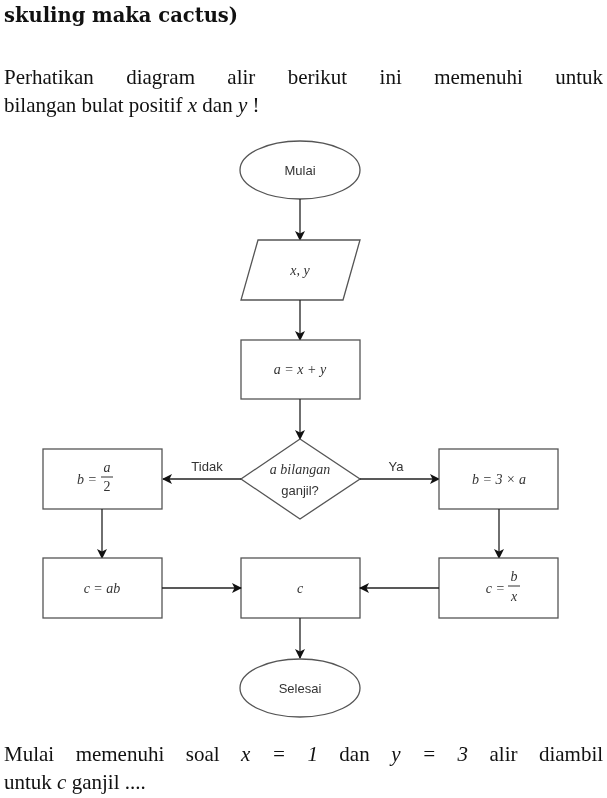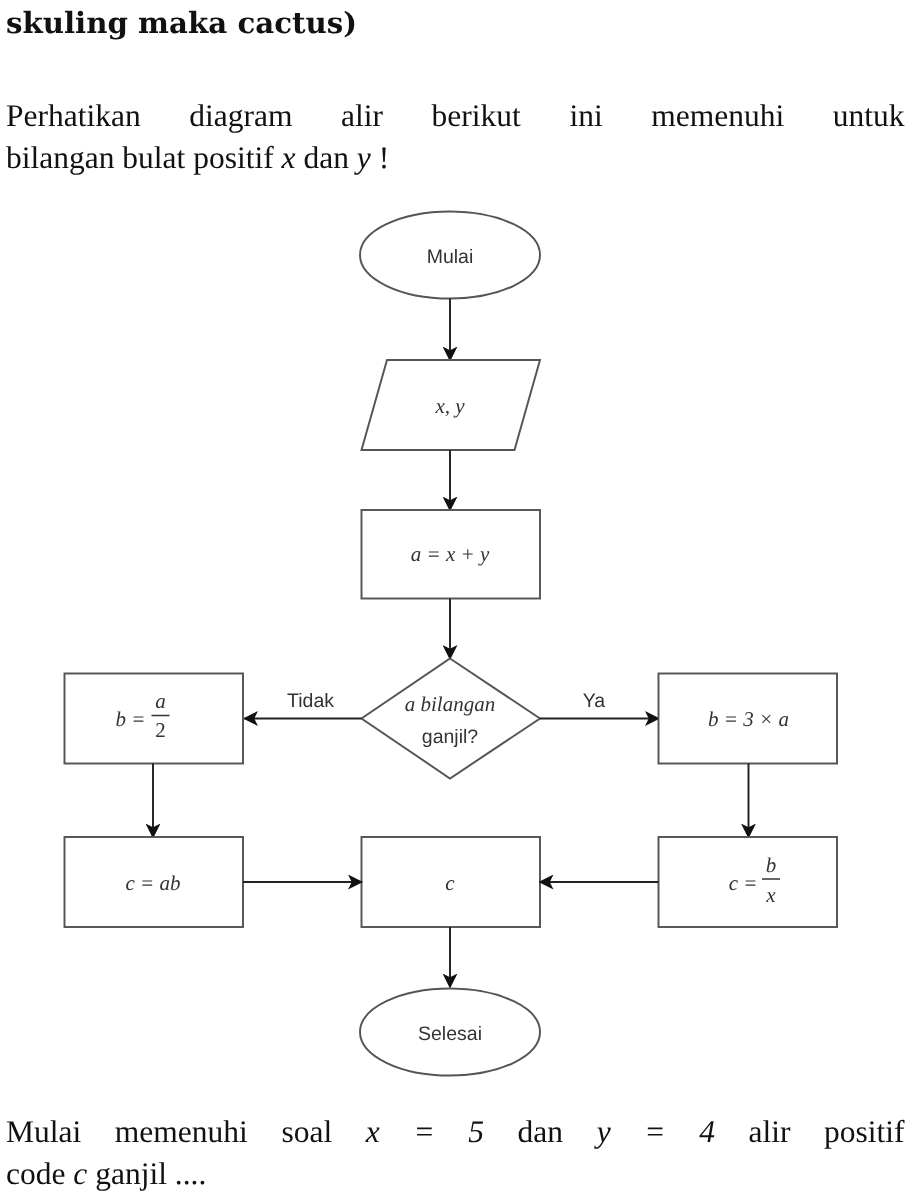--- a/index.html
+++ b/index.html
@@ -110,20 +110,20 @@
     <ellipse cx="300" cy="688" rx="60" ry="29" class="shape"></ellipse>
     <text x="300" y="693" text-anchor="middle" class="node-text">Selesai</text>
   </g>
 </svg>
 
 <div class="question">
   <span class="line1">
     <span>Mulai</span>
     <span>memenuhi</span>
     <span>soal</span>
-    <i class="m">x = 5</i>
+    <i class="m">x = 1</i>
     <span>dan</span>
-    <i class="m">y = 4</i>
+    <i class="m">y = 3</i>
     <span>alir</span>
-    <span>positif</span>
+    <span>diambil</span>
   </span>
-  <span><span>code </span><i class="m">c</i><span> ganjil ....</span></span>
+  <span><span>untuk </span><i class="m">c</i><span> ganjil ....</span></span>
 </div>
 
 </body></html>

